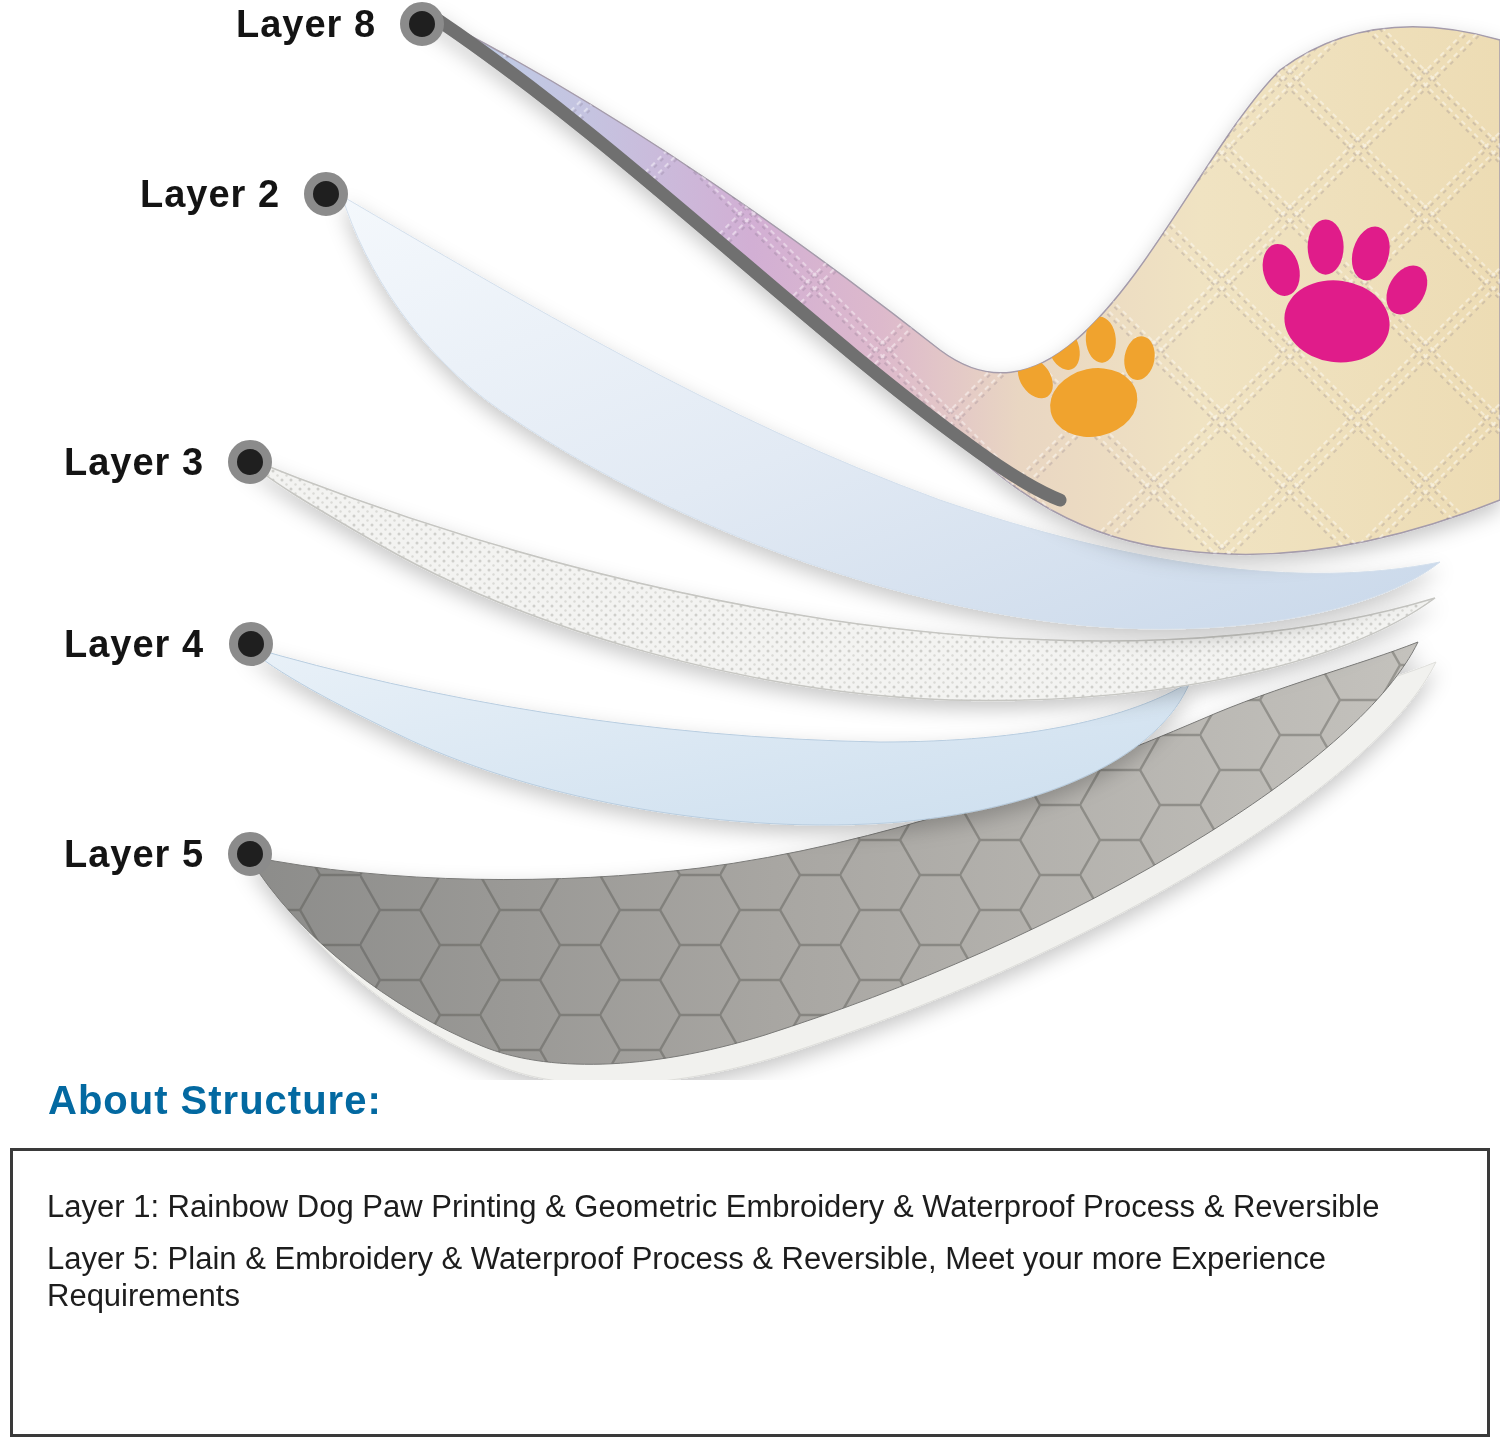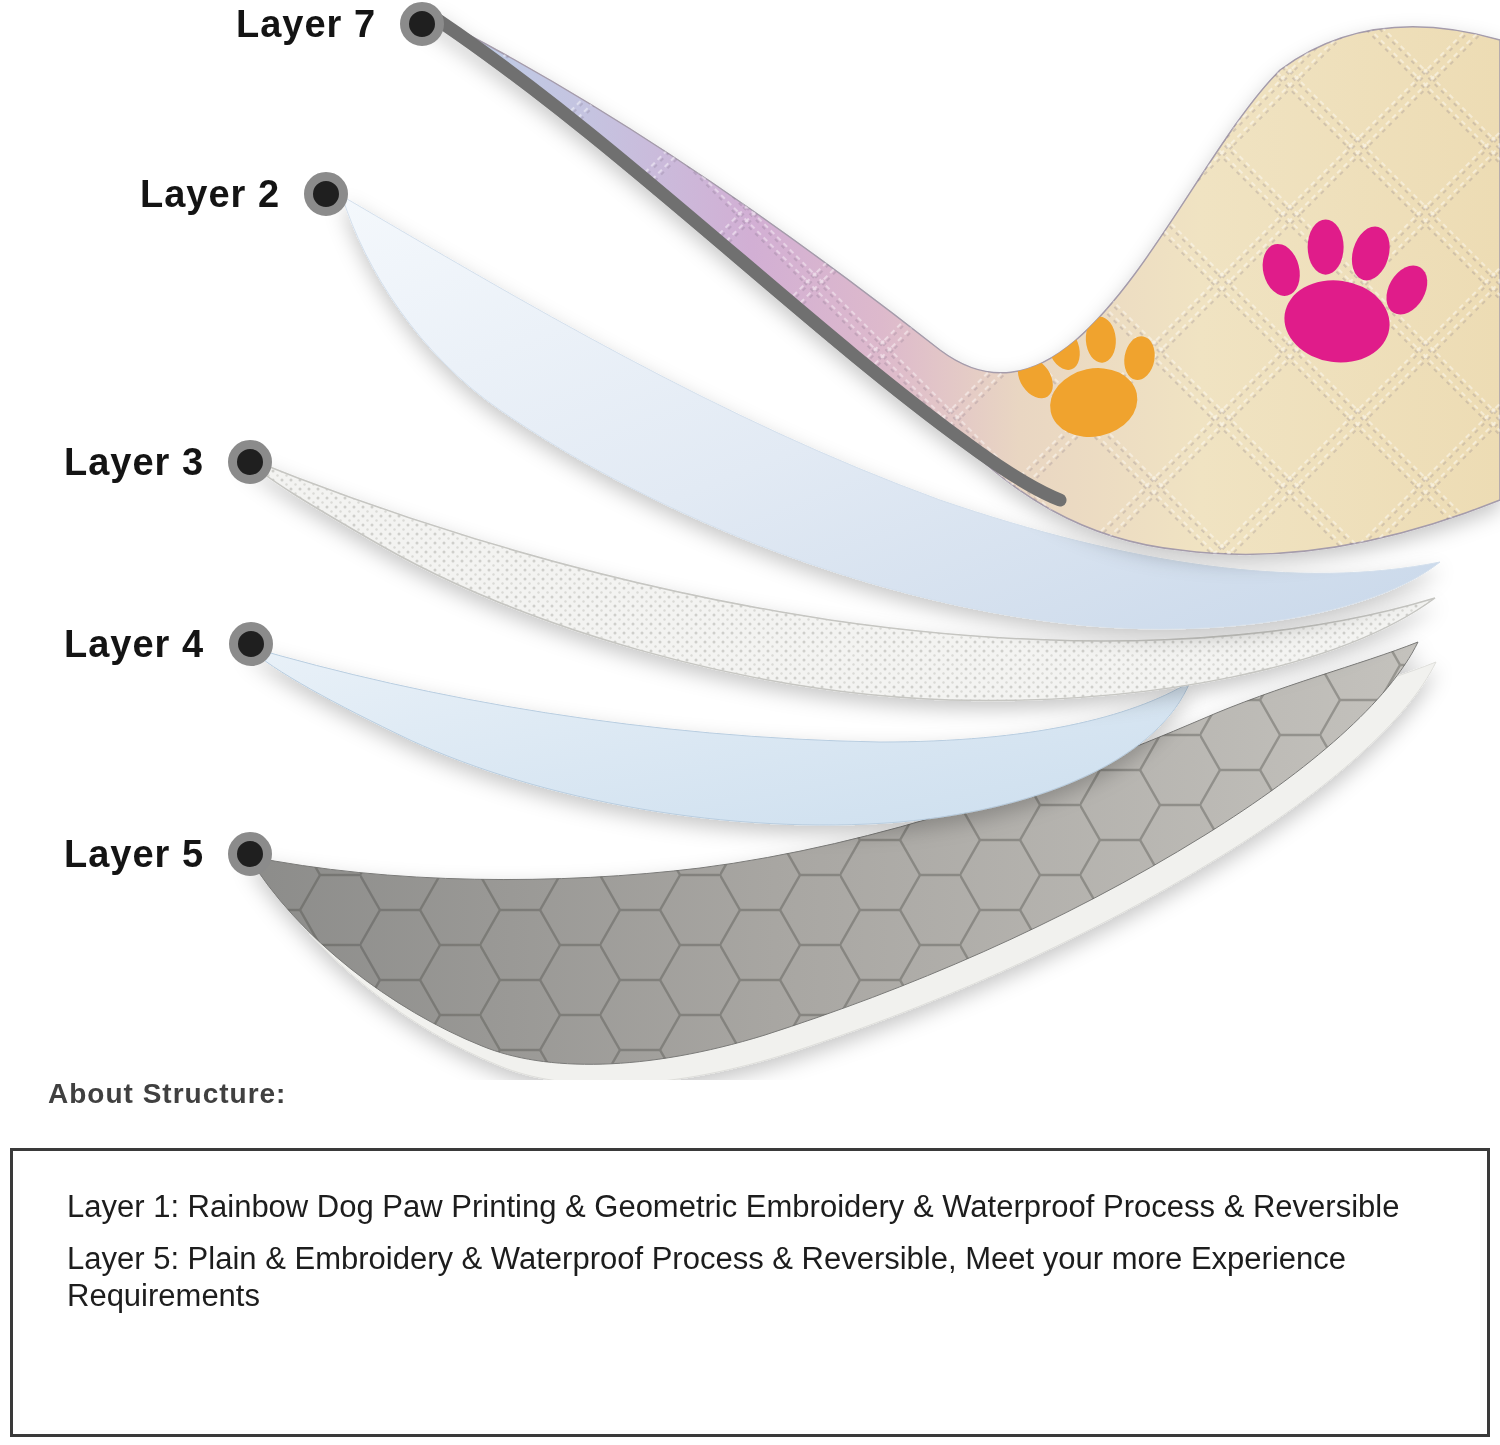--- a/index.html
+++ b/index.html
@@ -7,22 +7,22 @@
   .stage{position:relative;width:1500px;height:1445px;background:#ffffff;overflow:hidden;}
   .illustration{position:absolute;left:0;top:0;}
   .layer-row{position:absolute;display:flex;align-items:center;gap:24px;}
   .layer-row .lbl{font-size:38px;font-weight:bold;color:#141414;letter-spacing:1px;white-space:nowrap;}
   .dot{width:26px;height:26px;border-radius:50%;background:#1f1f1f;border:9px solid #8b8b8b;box-sizing:content-box;flex:0 0 auto;}
   .row-1{left:236px;top:2px;}
   .row-2{left:140px;top:172px;}
   .row-3{left:64px;top:440px;}
   .row-4{left:64px;top:622px;gap:25px;}
   .row-5{left:64px;top:832px;justify-content:space-between;}
-  .about-heading{position:absolute;left:48px;top:1078px;margin:0;font-size:28px;font-weight:bold;color:#404040;letter-spacing:1px;}
-  .about-box{position:absolute;left:10px;top:1148px;width:1480px;height:289px;border:3px solid #3a3a3a;box-sizing:border-box;padding:22px 54px;background:#fff;}
+  .about-heading{position:absolute;left:48px;top:1078px;margin:0;font-size:40px;font-weight:bold;color:#0369a1;letter-spacing:1px;}
+  .about-box{position:absolute;left:10px;top:1148px;width:1480px;height:289px;border:3px solid #3a3a3a;box-sizing:border-box;padding:22px 34px;background:#fff;}
   .about-box p{margin:15px 0;font-size:31px;line-height:1.2;color:#1d1d1d;}
 </style>
 </head>
 <body>
 
 <div class="stage">
 
   <svg class="illustration" width="1500" height="1080" viewBox="0 0 1500 1080" xmlns="http://www.w3.org/2000/svg">
     <defs>
       <linearGradient id="fabric1" x1="0" y1="0" x2="1" y2="0">
@@ -103,21 +103,21 @@
           <ellipse cx="-18" cy="-42" rx="15" ry="23" transform="rotate(-8 -18 -42)"></ellipse>
           <ellipse cx="20" cy="-42" rx="15" ry="23" transform="rotate(8 20 -42)"></ellipse>
           <ellipse cx="54" cy="-16" rx="15" ry="22" transform="rotate(22 54 -16)"></ellipse>
         </g>
       </g>
       <path d="M 432,16 C 620,142 800,322 965,442 C 1000,468 1030,488 1060,500" fill="none" stroke="#6f6f6f" stroke-width="13" stroke-linecap="round"></path>
     </g>
   </svg>
 
   <div class="layer-row row-1">
-    <span class="lbl">Layer 7</span>
+    <span class="lbl">Layer 8</span>
     <span class="dot"></span>
   </div>
   <div class="layer-row row-2">
     <span class="lbl">Layer 2</span>
     <span class="dot"></span>
   </div>
   <div class="layer-row row-3">
     <span class="lbl">Layer 3</span>
     <span class="dot"></span>
   </div>

